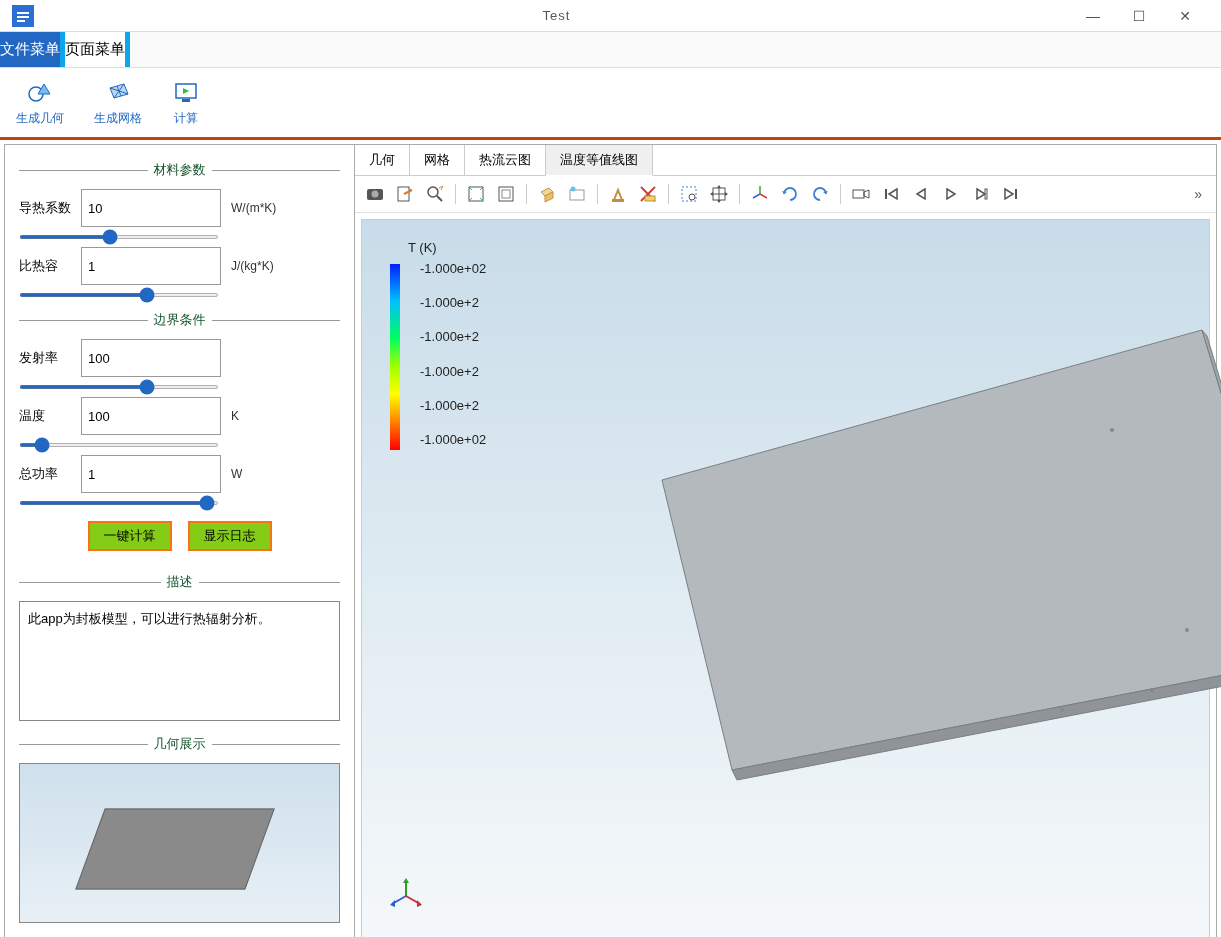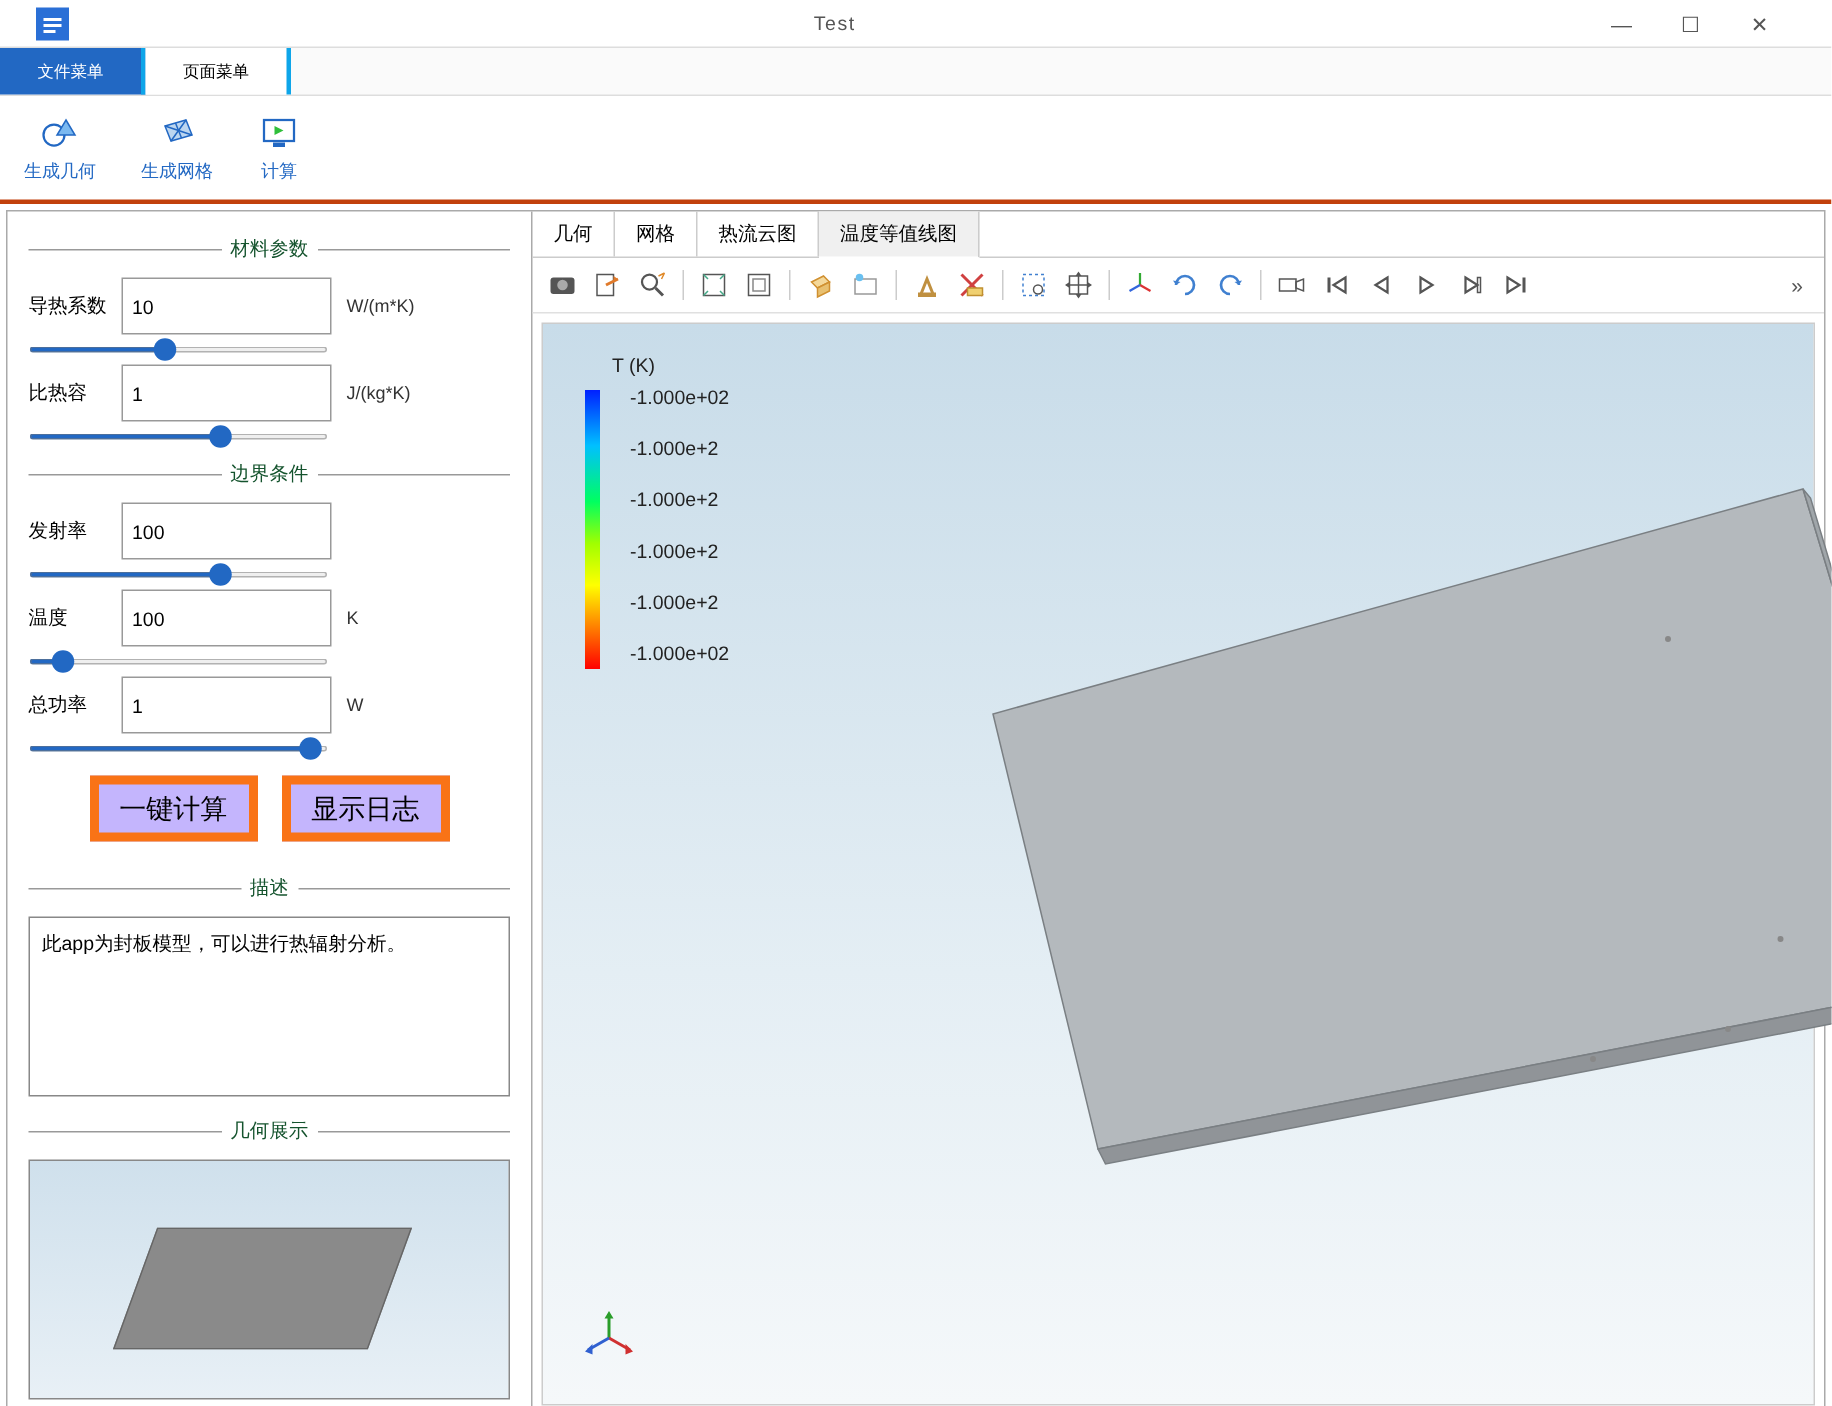--- a/index.html
+++ b/index.html
@@ -1,40 +1,40 @@
 <!DOCTYPE html>
 <html><head>
 <meta charset="utf-8">
 <style>
 * { box-sizing: border-box; margin: 0; padding: 0; }
 body { font-family: "Microsoft YaHei", Arial, sans-serif; font-size: 12px; background: #fff; overflow: hidden; }
-.titlebar { height: 32px; display: flex; align-items: center; padding: 0 24px; border-bottom: 1px solid #ddd; }
+.titlebar { height: 32px; display: flex; align-items: center; padding: 0 12px; border-bottom: 1px solid #ddd; }
 .titlebar .appicon { width: 22px; height: 22px; background: #2a6fd6; display: flex; align-items: center; justify-content: center; color: #fff; font-size: 14px; }
 .titlebar .title { flex: 1; text-align: center; font-size: 13px; color: #555; letter-spacing: 1px; }
 .titlebar .winbtns { display: flex; gap: 18px; padding-right: 10px; color: #555; }
 .titlebar .winbtn { width: 28px; text-align: center; cursor: pointer; font-size: 14px; }
 .tabstrip { display: flex; border-bottom: 1px solid #ddd; background: #fafafa; }
-.tab { padding: 8px 25px; font-size: 11px; cursor: pointer; border-right: 3px solid #0ea5e9; background: #fff; }
+.tab { padding: 8px 0; font-size: 15px; cursor: pointer; border-right: 5px solid #0ea5e9; background: #fff; }
 .tab.active { background: #2268c3; color: #fff; }
 .toolbar-row { display: flex; padding: 6px 10px; border-bottom: 3px solid #c2410c; gap: 18px; }
 .toolbtn { display: flex; flex-direction: column; align-items: center; gap: 4px; cursor: pointer; padding: 4px 6px; font-size: 12px; }
 .toolbtn .ticon { width: 28px; height: 28px; display: flex; align-items: center; justify-content: center; }
 .toolbtn .tlabel { color: #2268c3; font-size: 12px; }
 .maingrid { display: flex; height: calc(937px - 32px - 36px - 65px); border: 1px solid #aaa; margin: 4px; }
 .leftpane { width: 350px; border-right: 1px solid #aaa; padding: 10px 14px; display: flex; flex-direction: column; gap: 8px; overflow-y: auto; }
 .grouplabel { display: flex; align-items: center; gap: 6px; margin: 6px 0 2px 0; }
 .grouplabel .line { flex: 1; height: 1px; background: #999; }
 .grouplabel .txt { font-size: 13px; color: #14532d; }
 .paramrow { display: flex; align-items: center; gap: 10px; }
 .paramrow .plabel { width: 52px; font-size: 13px; }
 .paramrow input[type=text] { width: 140px; height: 24px; border: 1px solid #999; padding: 18px 6px; font-size: 13px; }
 .paramrow .unit { width: 70px; font-size: 12px; color: #333; }
 input[type=range] { width: 200px; height: 4px; accent-color: #2268c3; }
 .btnrow { display: flex; justify-content: center; gap: 16px; margin: 8px 0; }
-.btnrow button { padding: 4px 14px; font-size: 18px; border: 6px solid #f97316; background: #c4b5fd; cursor: pointer; }
+.btnrow button { padding: 4px 14px; font-size: 13px; border: 2px solid #f97316; background: #84cc16; cursor: pointer; }
 .descbox { border: 1px solid #888; padding: 8px; font-size: 13px; height: 120px; }
 .geompreview { border: 1px solid #888; height: 160px; background: linear-gradient(to bottom, #cfe0ec, #e8f0f6); position: relative; }
 .geompreview .plate { position: absolute; left: 70px; top: 40px; width: 170px; height: 90px; background: #8a8a8a; transform: skewX(-20deg) scaleY(0.9); border: 1px solid #666; }
 .rightpane { flex: 1; display: flex; flex-direction: column; }
 .viewtabs { display: flex; border-bottom: 1px solid #ccc; }
 .vtab { padding: 6px 14px; font-size: 13px; cursor: pointer; border-right: 1px solid #ccc; }
 .vtab.active { background: #f0f0f0; border-bottom: 1px solid #fff; margin-bottom: -1px; }
 .gtoolbar { display: flex; align-items: center; gap: 6px; padding: 6px 8px; border-bottom: 1px solid #e0e0e0; }
 .gicon { width: 24px; height: 24px; display: flex; align-items: center; justify-content: center; cursor: pointer; border-radius: 3px; }
 .gsep { width: 1px; height: 20px; background: #ccc; margin: 0 2px; }

